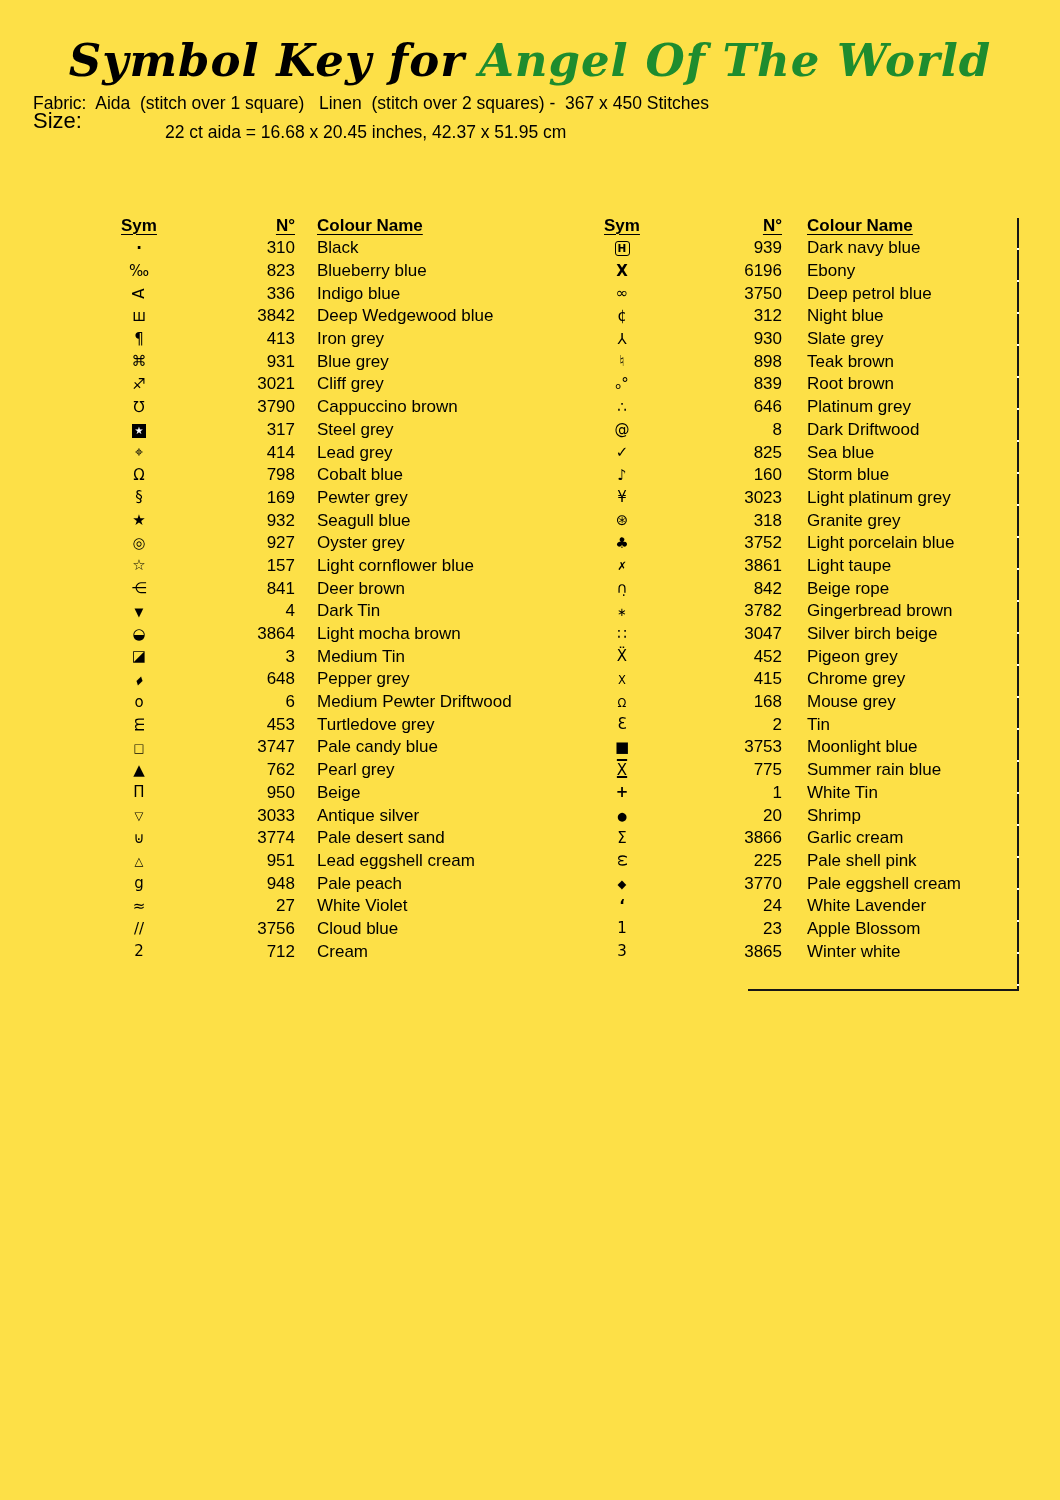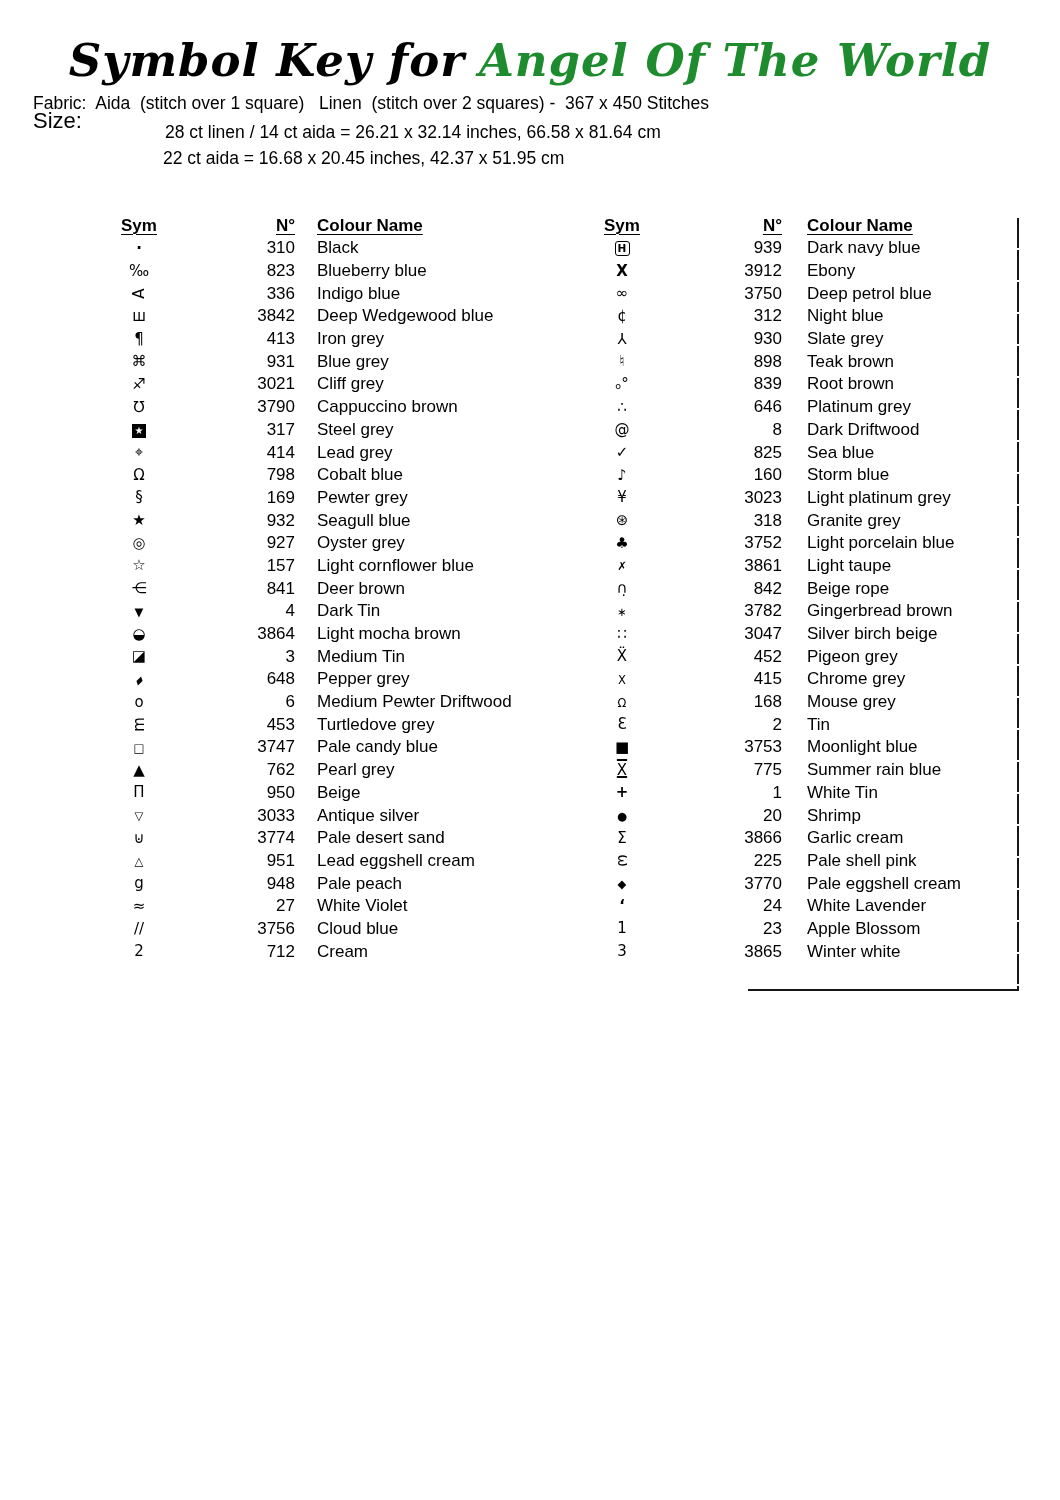--- a/index.html
+++ b/index.html
@@ -1,17 +1,17 @@
 <!DOCTYPE html>
 <html><head>
 <meta charset="utf-8">
 <style>
   html,body{margin:0;padding:0;background:#e8e8e8;}
   .page{
-    position:relative;width:1060px;height:1500px;background:#ffffff;
+    position:relative;width:1060px;height:1500px;background:#fde047;
     font-family:"Liberation Sans", sans-serif;color:#000;overflow:hidden;
     margin:0 auto;
   }
   
   .title{
     position:absolute;top:34px;left:0;width:100%;text-align:center;
     font-family:"DejaVu Serif", serif;font-style:italic;font-weight:bold;
     font-size:45px;letter-spacing:1px;white-space:nowrap;
   }
   .title .t-prefix{margin-right:14px;}
@@ -65,21 +65,20 @@
 <div class="page">
 
   <div class="title">
     <span class="t-prefix">Symbol Key for</span><span class="t-subject" style="color: rgb(30, 140, 46);">Angel Of The World</span>
   </div>
 
   <div class="fabric-line" id="fabric-line"><span class="b">Fabric:</span><span>  </span><span class="b">Aida</span><span>  (stitch over 1 square)   </span><span class="b">Linen</span><span>  (stitch over 2 squares) -  </span><span class="b">367 x 450</span><span> Stitches</span></div>
 
   <span class="size-label">Size:</span>
   <div class="size-lines" id="size-lines">
-      <div class="sline"><span>28 ct </span><span class="b">linen</span><span> / 14 ct </span><span class="b">aida</span><span> = 26.21 x 32.14 inches, 66.58 x 81.64 cm</span></div>
       <div class="sline"><span>22 ct </span><span class="b">aida</span><span> = 16.68 x 20.45 inches, 42.37 x 51.95 cm</span></div>
     </div>
 
   <div class="key-col left" id="key-col-left">
       <div class="krow khead">
         <span class="ksym">Sym</span>
         <span class="knum">N°</span>
         <span class="kname">Colour Name</span>
       </div>
       <div class="krow">
@@ -249,21 +248,21 @@
         <span class="knum">N°</span>
         <span class="kname">Colour Name</span>
       </div>
       <div class="krow">
         <span class="ksym"><span class="s-boxed">H</span></span>
         <span class="knum">939</span>
         <span class="kname">Dark navy blue</span>
       </div>
       <div class="krow">
         <span class="ksym"><span class="s-bold">X</span></span>
-        <span class="knum">3912</span>
+        <span class="knum">6196</span>
         <span class="kname">Ebony</span>
       </div>
       <div class="krow">
         <span class="ksym"><span class="">∞</span></span>
         <span class="knum">3750</span>
         <span class="kname">Deep petrol blue</span>
       </div>
       <div class="krow">
         <span class="ksym"><span class="">¢</span></span>
         <span class="knum">312</span>

